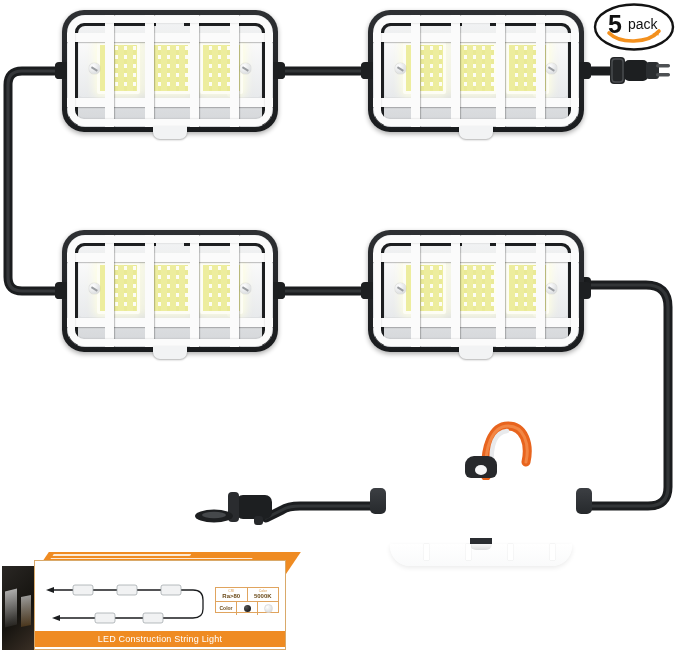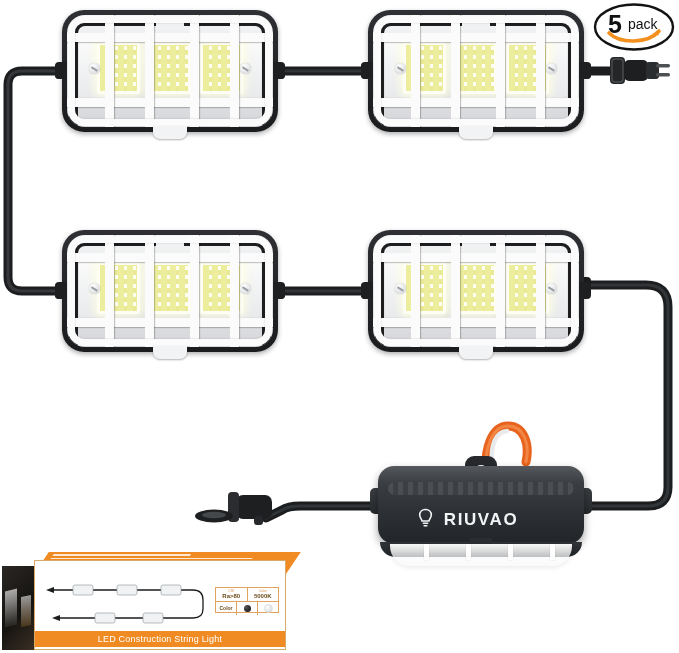--- a/index.html
+++ b/index.html
@@ -334,30 +334,20 @@
     <path d="M20 58 C18 30 26 8 42 8 C58 8 64 26 60 44" fill="none" stroke="#e8641e" stroke-width="9" stroke-linecap="round"></path>
     <path d="M20 58 C18 30 26 8 42 8 C58 8 64 26 60 44" fill="none" stroke="#f59152" stroke-width="3" stroke-linecap="round" opacity=".75"></path>
     <path d="M26 48 C24 26 30 14 41 13" fill="none" stroke="#e9eaec" stroke-width="4.5" stroke-linecap="round"></path>
     <circle cx="20" cy="57" r="5.5" fill="#e8641e"></circle>
   </svg>
 
   <div id="hub">
     <div class="hub-hang"></div>
     <div class="hub-ear l"></div>
     <div class="hub-ear r"></div>
-    <div class="hub-body">
-      <div class="hub-top-ridge"></div>
-      <svg class="bulb-icon" viewBox="0 0 15 20">
-        <path d="M7.5 1.5 C11 1.5 13.3 4 13.3 7 C13.3 9.6 11.4 10.8 10.9 13 L4.1 13 C3.6 10.8 1.7 9.6 1.7 7 C1.7 4 4 1.5 7.5 1.5 Z" fill="none" stroke="#f2f3f4" stroke-width="1.6"></path>
-        <rect x="4.6" y="14.4" width="5.8" height="1.5" rx=".7" fill="#f2f3f4"></rect>
-        <rect x="5.4" y="17" width="4.2" height="1.5" rx=".7" fill="#f2f3f4"></rect>
-      </svg>
-      <div class="hub-logo">RIUVAO</div>
-      <div class="hub-lip"></div>
-    </div>
     <div class="hub-knob"></div>
     <div class="hub-diffuser">
       <div class="diff-rib" style="left:34px"></div>
       <div class="diff-rib" style="left:76px"></div>
       <div class="diff-rib" style="left:118px"></div>
       <div class="diff-rib" style="left:160px"></div>
     </div>
   </div>
 
   <div id="badge">

